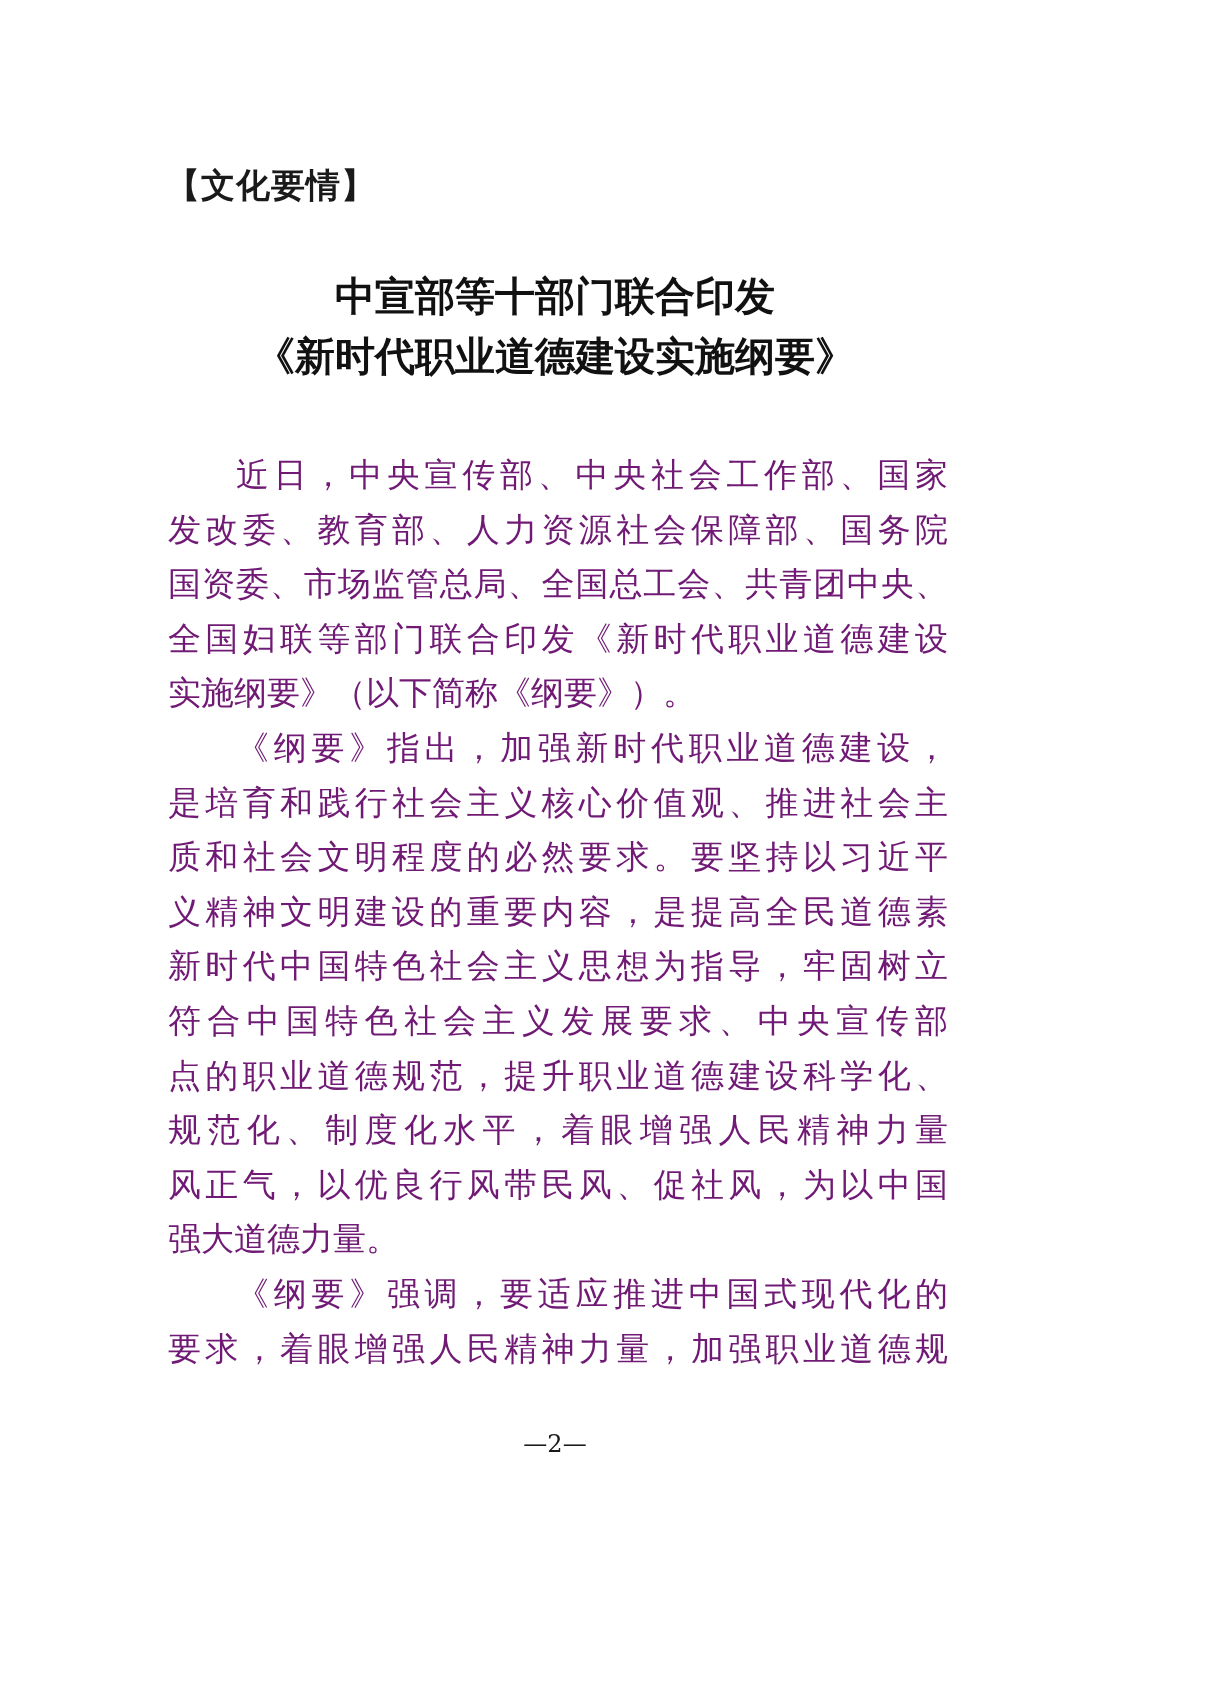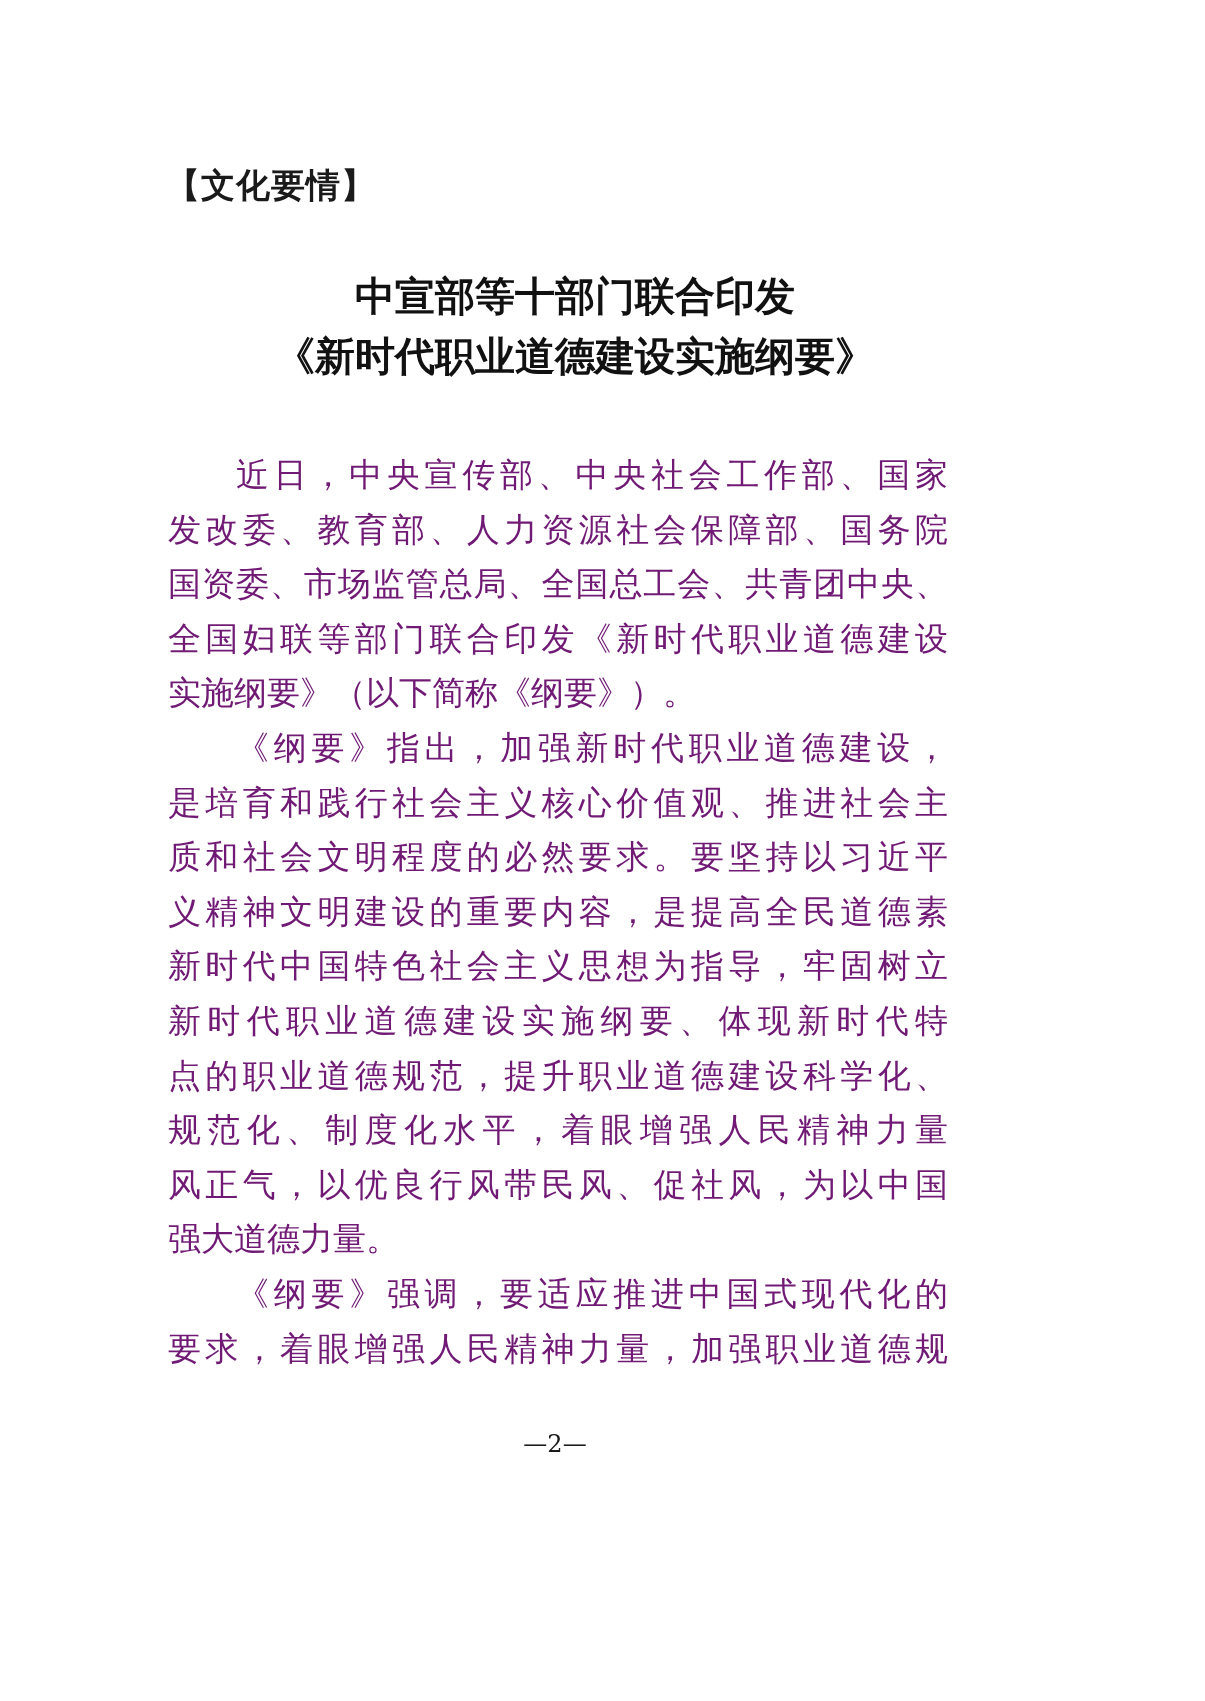--- a/index.html
+++ b/index.html
@@ -10,21 +10,21 @@
       position: absolute; left: 166px; top: 162px;
       font-family: "DejaVu Sans", "Liberation Sans", sans-serif;
       font-size: 34px; font-weight: bold; letter-spacing: 1px; color: #1a1a1a;
       line-height: 46px; white-space: nowrap;
     }
 
     .title {
       position: absolute; left: 0; width: 1110px; text-align: center;
       font-family: "DejaVu Serif", "Liberation Serif", serif;
       font-weight: bold; font-size: 40px; color: #111; line-height: 56px;
-      white-space: nowrap; letter-spacing: 0px; padding-left: 20px;
+      white-space: nowrap; letter-spacing: 0px;
     }
     .title.l1 { top: 268px; }
     .title.l2 { top: 328px; }
 
     .body {
       position: absolute; left: 168px; top: 448px; width: 780px;
       font-family: "DejaVu Serif", "Liberation Serif", serif;
       font-size: 33px; line-height: 54.6px; color: #701a75;
     }
     .line { display: block; white-space: nowrap; height: 54.6px; text-align: justify; text-align-last: justify; }
@@ -53,21 +53,21 @@
     <span class="line">发改委、教育部、人力资源社会保障部、国务院</span>
     <span class="line">国资委、市场监管总局、全国总工会、共青团中央、</span>
     <span class="line">全国妇联等部门联合印发《新时代职业道德建设</span>
     <span class="line last">实施纲要》（以下简称《纲要》）。</span>
 
     <span class="line indent">《纲要》指出，加强新时代职业道德建设，</span>
     <span class="line">是培育和践行社会主义核心价值观、推进社会主</span>
     <span class="line">质和社会文明程度的必然要求。要坚持以习近平</span>
     <span class="line">义精神文明建设的重要内容，是提高全民道德素</span>
     <span class="line">新时代中国特色社会主义思想为指导，牢固树立</span>
-    <span class="line">新时代职业道德建设实施纲要、体现新时代特</span>
+    <span class="line">符合中国特色社会主义发展要求、中央宣传部</span>
     <span class="line">点的职业道德规范，提升职业道德建设科学化、</span>
     <span class="line">规范化、制度化水平，着眼增强人民精神力量</span>
     <span class="line">风正气，以优良行风带民风、促社风，为以中国</span>
     <span class="line last">强大道德力量。</span>
 
     <span class="line indent">《纲要》强调，要适应推进中国式现代化的</span>
     <span class="line">要求，着眼增强人民精神力量，加强职业道德规</span>
   </div>
 
   <div class="footer">—2—</div>

